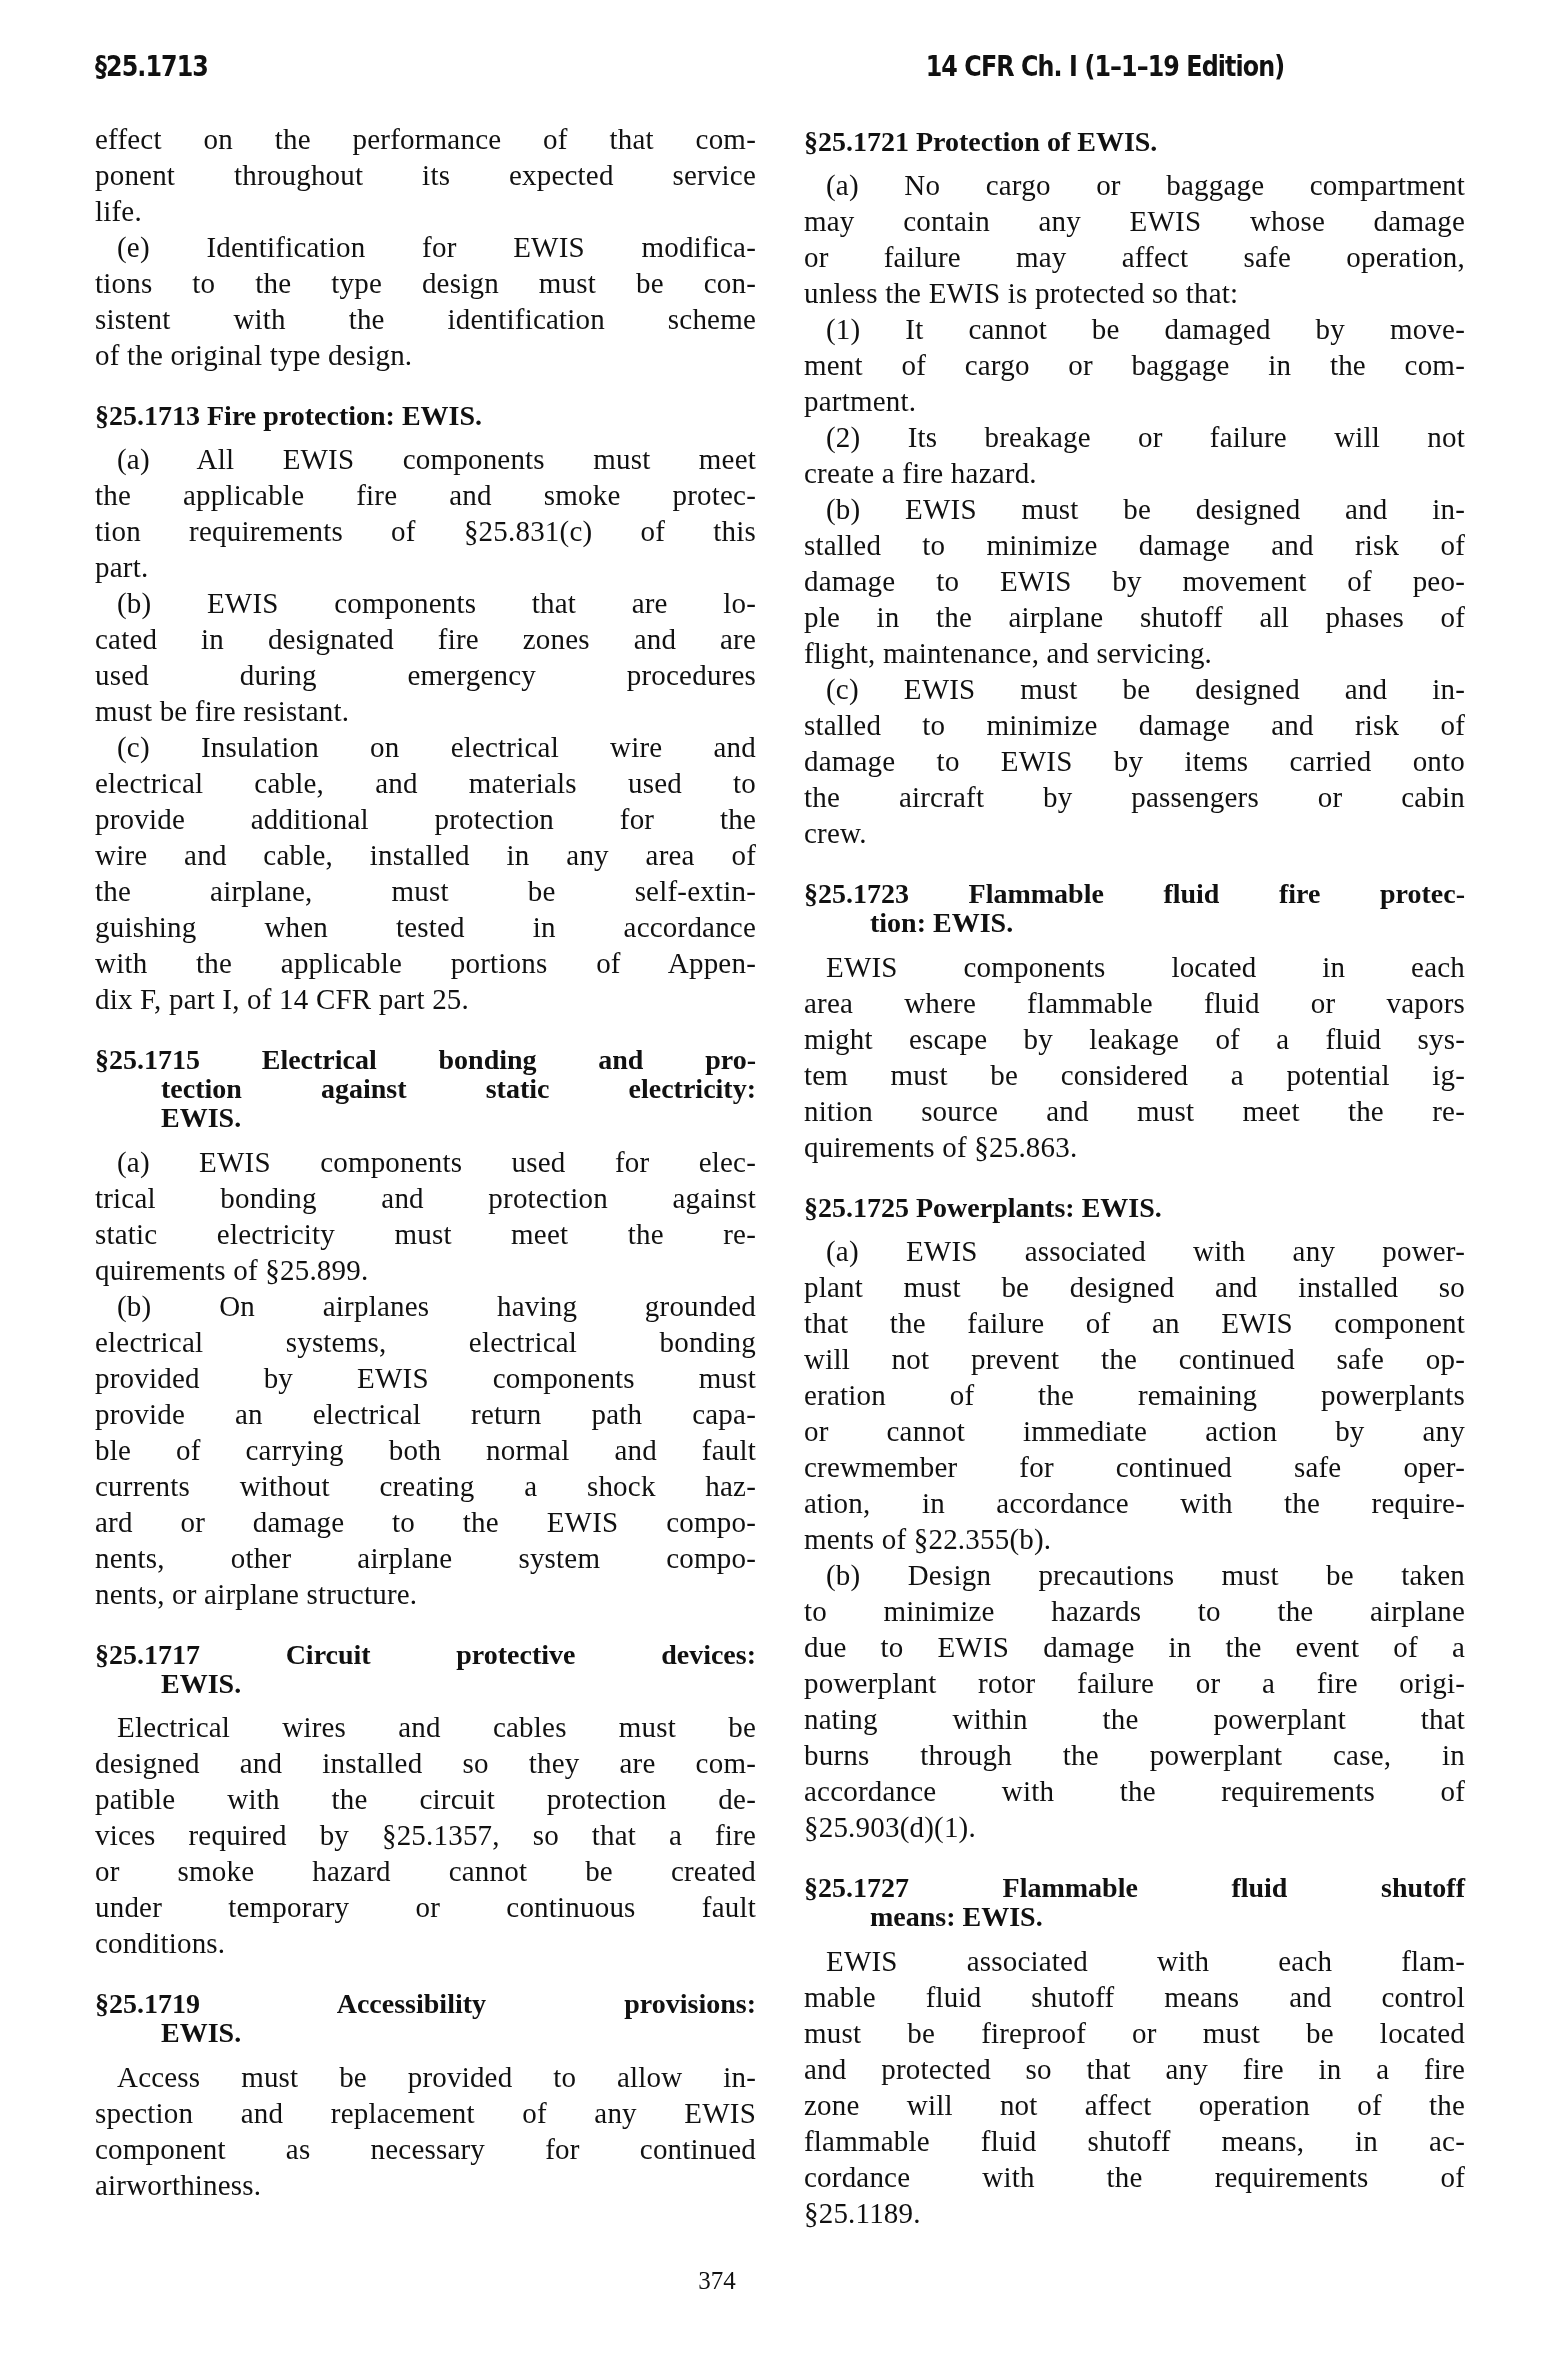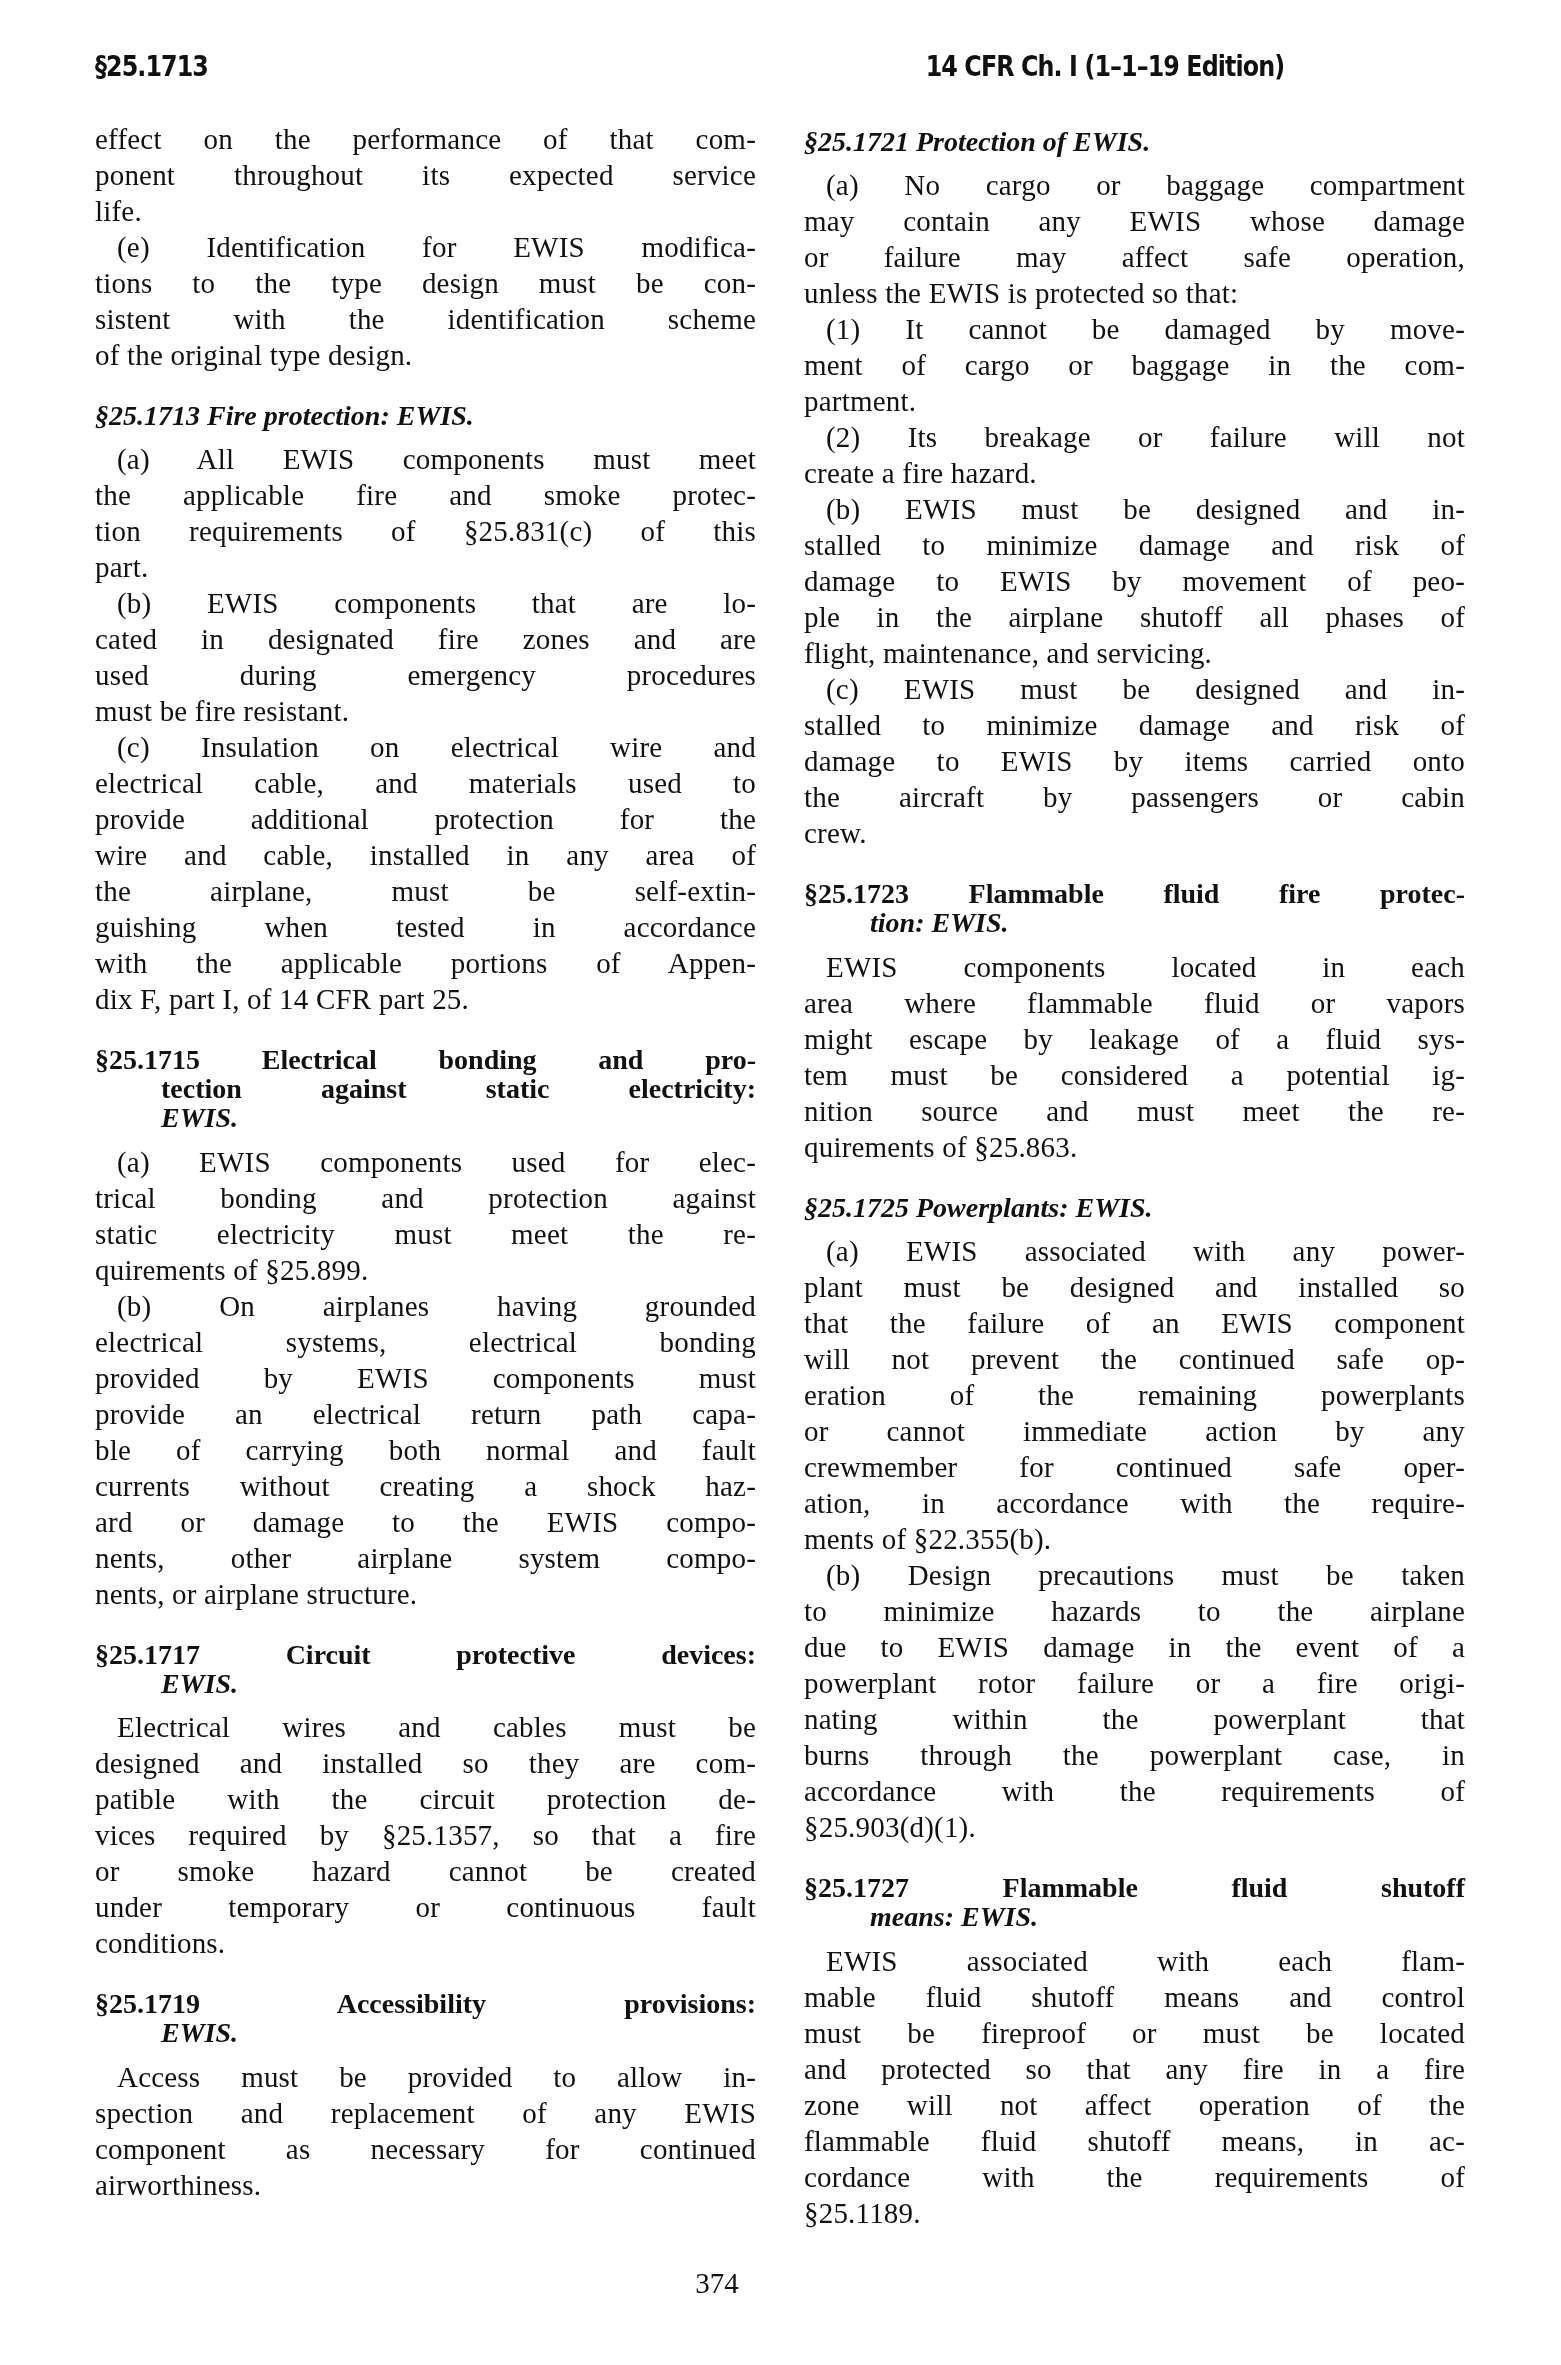--- a/index.html
+++ b/index.html
@@ -16,25 +16,25 @@
     font-family: "Liberation Serif", serif; font-size: 29px; line-height: 36px;
   }
   .col-left { left: 95px; }
   .col-right { left: 804px; top: 127px; }
   .line { display: block; height: 36px; white-space: nowrap; text-align: justify; text-align-last: justify; letter-spacing: 0.2px; }
   .line.last { text-align: left; text-align-last: left; }
   .line.indent { padding-left: 22px; }
   .section-heading { font-weight: bold; font-size: 28px; line-height: 29px; margin-top: 28px; margin-bottom: 11.4px; }
   .section-heading .hline { display: block; height: 29px; white-space: nowrap; text-align: justify; text-align-last: justify; }
   .section-heading .hline.cont { padding-left: 66px; }
-  .section-heading .hline.last { text-align: right; text-align-last: left; font-style: italic; }
+  .section-heading .hline.last { text-align: right; text-align-last: left; }
   .first-heading { margin-top: 0; }
   .page-number {
     position: absolute; top: 2267px; left: 0; width: 1434px; text-align: center;
-    font-family: "Liberation Serif", serif; font-size: 29px;
+    font-family: "Liberation Serif", serif; font-size: 25px;
   }
 </style>
 </head>
 <body>
 
 <div class="running-head">
   <span class="rh-left">§25.1713</span>
   <span class="rh-right">14 CFR Ch. I (1–1–19 Edition)</span>
 </div>
 

